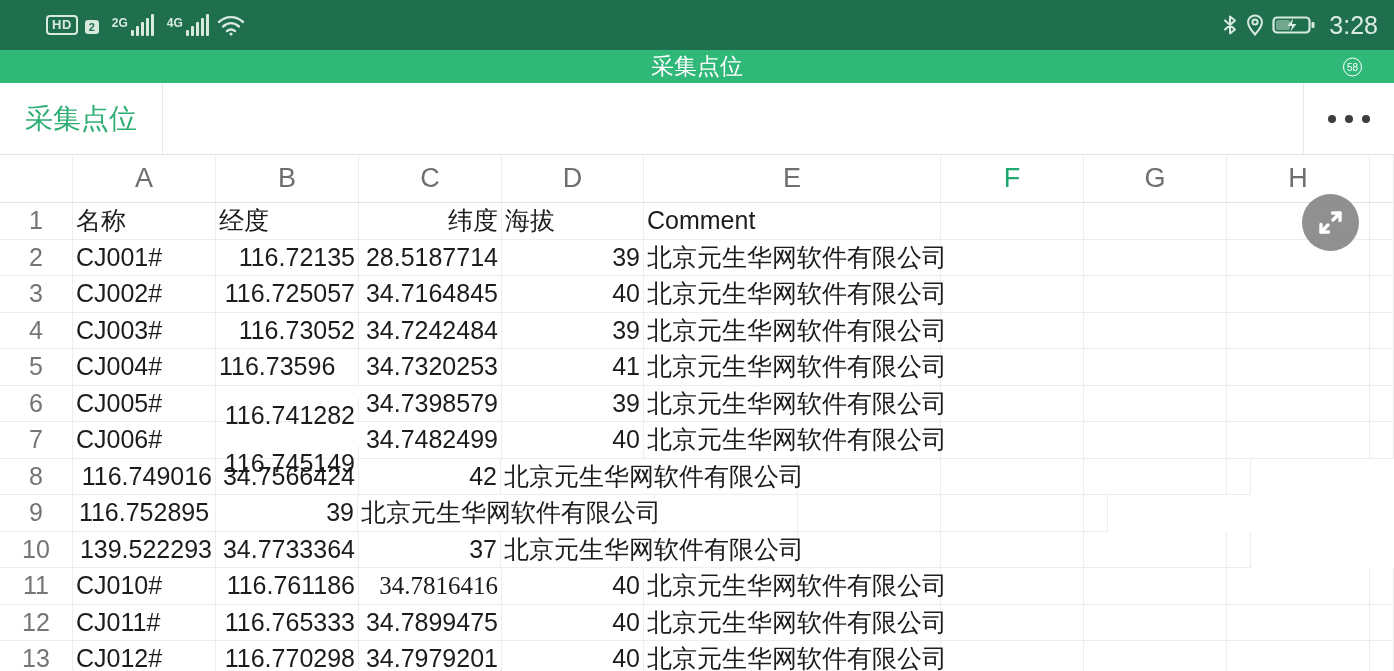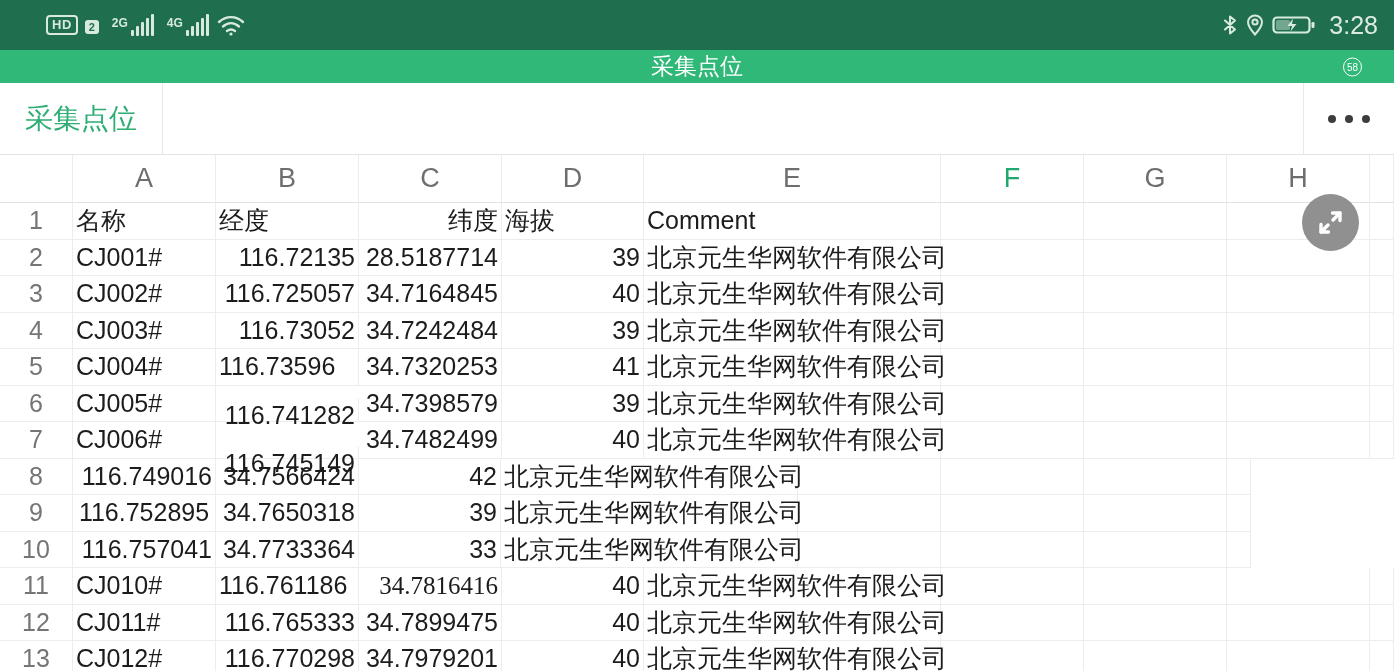--- a/index.html
+++ b/index.html
@@ -262,43 +262,42 @@
         <div class="cell" style="width: 142px; text-align: right;">42</div>
         <div class="cell" style="width: 297px; text-align: left;">北京元生华网软件有限公司</div>
         <div class="cell" style="width: 143px; text-align: left;"></div>
         <div class="cell" style="width: 143px; text-align: left;"></div>
         <div class="cell" style="width: 143px; text-align: left;"></div>
         <div class="cell" style="width: 24px; text-align: left;"></div>
       </div>
       <div class="sheet-row">
         <div class="cell rownum" style="width: 73px;">9</div>
         <div class="cell" style="width: 143px; text-align: center;">116.752895</div>
-        <div class="cell" style="width: 143px; text-align: right;">34.7650318</div>
         <div class="cell" style="width: 142px; text-align: right;">39</div>
         <div class="cell" style="width: 297px; text-align: left;">北京元生华网软件有限公司</div>
         <div class="cell" style="width: 143px; text-align: left;"></div>
         <div class="cell" style="width: 143px; text-align: left;"></div>
         <div class="cell" style="width: 143px; text-align: left;"></div>
         <div class="cell" style="width: 24px; text-align: left;"></div>
       </div>
       <div class="sheet-row">
         <div class="cell rownum" style="width: 73px;">10</div>
-        <div class="cell" style="width: 143px; text-align: right;">116.757041</div>
+        <div class="cell" style="width: 143px; text-align: right;">139.522293</div>
         <div class="cell" style="width: 143px; text-align: right;">34.7733364</div>
-        <div class="cell" style="width: 142px; text-align: right;">33</div>
+        <div class="cell" style="width: 142px; text-align: right;">37</div>
         <div class="cell" style="width: 297px; text-align: left;">北京元生华网软件有限公司</div>
         <div class="cell" style="width: 143px; text-align: left;"></div>
         <div class="cell" style="width: 143px; text-align: left;"></div>
         <div class="cell" style="width: 143px; text-align: left;"></div>
         <div class="cell" style="width: 24px; text-align: left;"></div>
       </div>
       <div class="sheet-row">
         <div class="cell rownum" style="width: 73px;">11</div>
         <div class="cell" style="width: 143px; text-align: left;">CJ010#</div>
-        <div class="cell" style="width: 143px; text-align: left;">116.761186</div>
+        <div class="cell" style="width: 143px; text-align: right;">116.761186</div>
         <div class="cell" style="width: 143px; text-align: right; font-family: Liberation Serif, serif;">34.7816416</div>
         <div class="cell" style="width: 142px; text-align: right;">40</div>
         <div class="cell" style="width: 297px; text-align: left;">北京元生华网软件有限公司</div>
         <div class="cell" style="width: 143px; text-align: left;"></div>
         <div class="cell" style="width: 143px; text-align: left;"></div>
         <div class="cell" style="width: 143px; text-align: left;"></div>
         <div class="cell" style="width: 24px; text-align: left;"></div>
       </div>
       <div class="sheet-row">
         <div class="cell rownum" style="width: 73px;">12</div>

